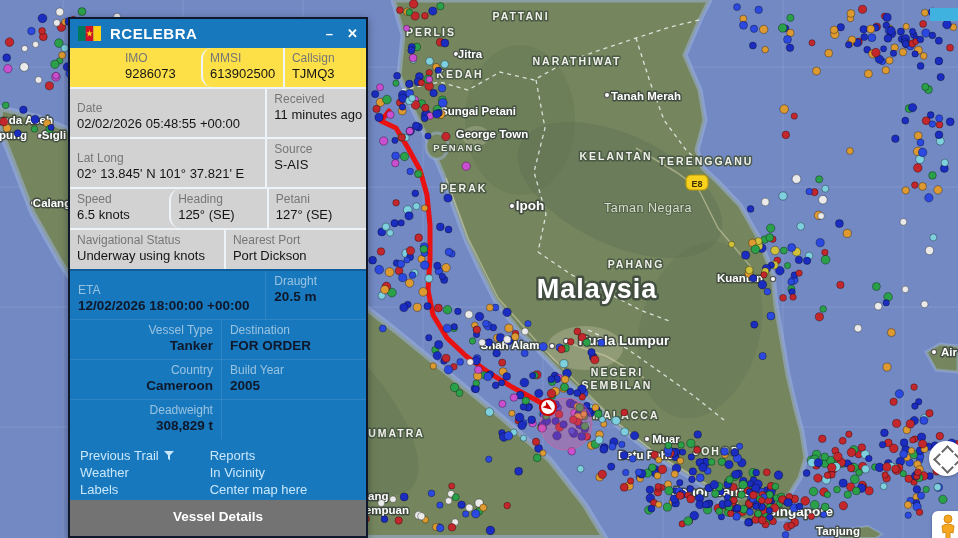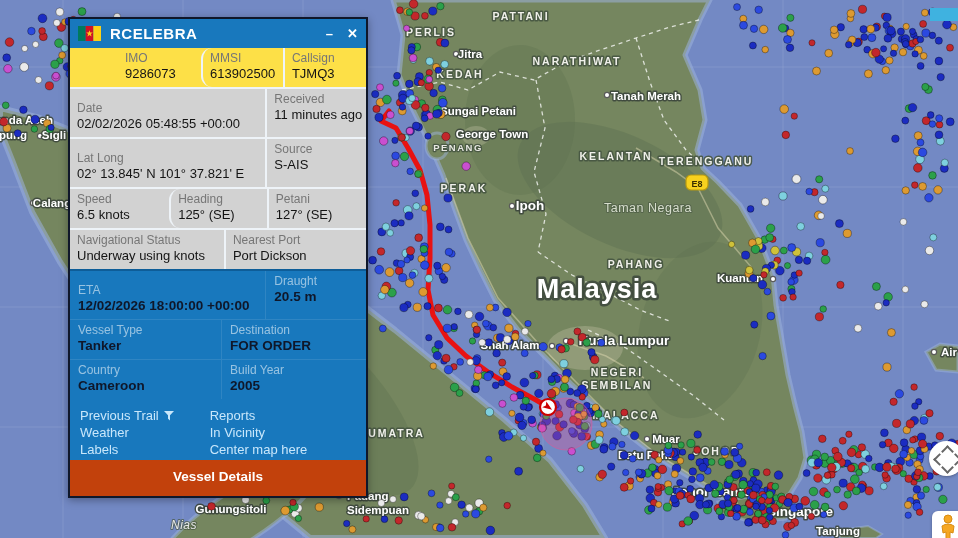--- a/index.html
+++ b/index.html
@@ -30,39 +30,39 @@
   .rows{background:#fff;}
   .prow{display:flex;border-top:2px solid #eef3f8;}
   .prow:first-child{border-top:none;}
   .prow.gray{background:#d2d2d2;}
   .prow.white{background:#fde047;padding-left:48px;}
   .cell{padding:3px 7px 5px;box-sizing:border-box;border-left:2px solid #eef3f8;min-height:33px;}
   .cell:first-child{border-left:none;}
   .cell .lbl{font-size:12px;color:#767676;line-height:15px;}
   .cell .val{font-size:13px;color:#141414;line-height:16px;white-space:nowrap;}
   .w66{width:66%;margin-top:9px;} .w34{width:34%;} .w33{width:33%;border-radius:11px;} .w335{width:33.5%;}
-  .w52{width:52%;border-radius:15px;} .w48{width:48%;} .w51{width:51%;} .w49{width:49%;}
+  .w52{width:52%;border-radius:15px;} .w48{width:48%;} .w51{width:51%;text-align:right;} .w49{width:49%;}
 
   .bluerows{background:#1878bd;border-top:2px solid #0e5d98;}
   .brow{display:flex;border-top:1px solid rgba(255,255,255,.10);}
   .brow:first-child{border-top:none;}
   .bcell{padding:3px 8px 5px;box-sizing:border-box;border-left:1px solid rgba(255,255,255,.10);min-height:29px;}
   .bcell:first-child{border-left:none;}
   .bcell .lbl{font-size:12px;color:rgba(255,255,255,.55);line-height:14px;}
   .bcell .val{font-size:13.5px;color:#0f172a;font-weight:bold;line-height:17px;white-space:nowrap;}
 
   .links{display:flex;padding:8px 10px 2px;background:#1878bd;}
   .links .col{display:flex;flex-direction:column;}
   .links .col.l{width:47%;}
   .links .col.r{width:53%;}
   .plink{color:#c9e7fb;font-size:13px;line-height:17px;cursor:pointer;white-space:nowrap;}
   .funnel{margin-left:5px;vertical-align:-1px;}
   .details-btn{
     text-align:center;color:#fff;font-weight:bold;font-size:13.5px;
-    padding:9px 0 12px;background:#c2410c;cursor:pointer;
+    padding:9px 0 12px;background:#737373;cursor:pointer;
   }
 
   
   .pan-ctl{
     position:absolute;left:929px;top:441px;width:35px;height:35px;border-radius:50%;
     background:#fff;box-shadow:0 1px 3px rgba(0,0,0,.3);cursor:pointer;
   }
   .pan-ctl .ch{position:absolute;width:7px;height:7px;border-left:2px solid #666;border-top:2px solid #666;}
   .pan-ctl .up{left:14px;top:6px;transform:rotate(45deg);}
   .pan-ctl .dn{left:14px;top:22px;transform:rotate(225deg);}
@@ -1248,20 +1248,27 @@
     <div class="brow">
       <div class="bcell w51">
         <div class="lbl">Country</div>
         <div class="val">Cameroon</div>
       </div>
       <div class="bcell w49">
         <div class="lbl">Build Year</div>
         <div class="val">2005</div>
       </div>
     </div>
+    <div class="brow">
+      <div class="bcell w51">
+        <div class="lbl">Deadweight</div>
+        <div class="val">308,829 t</div>
+      </div>
+      <div class="bcell w49"></div>
+    </div>
   </div>
 
   <div class="links">
     <div class="col l">
       <span class="plink"><span>Previous Trail</span><svg class="funnel" width="10" height="10" viewBox="0 0 10 10">
             <path d="M0,0 H10 L6,4.2 V9.5 L4,7.8 V4.2 Z" fill="#c9e7fb"></path>
           </svg></span>
       <span class="plink">Weather</span>
       <span class="plink">Labels</span>
     </div>

